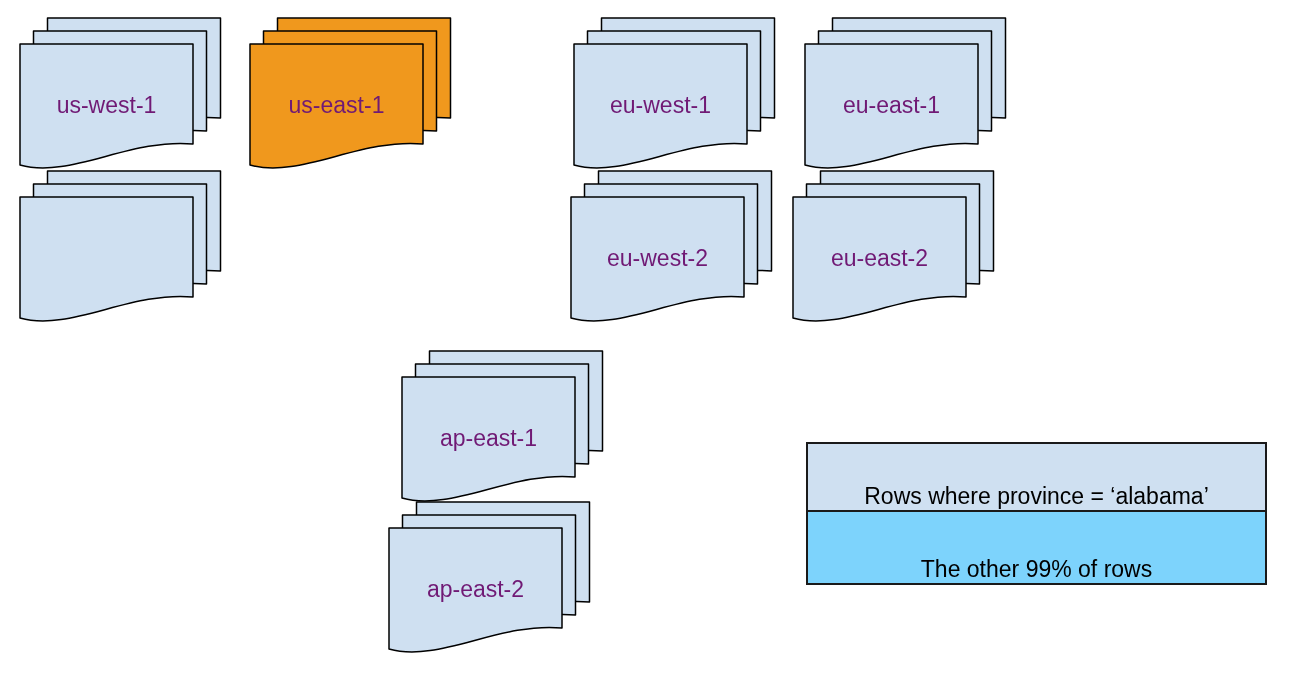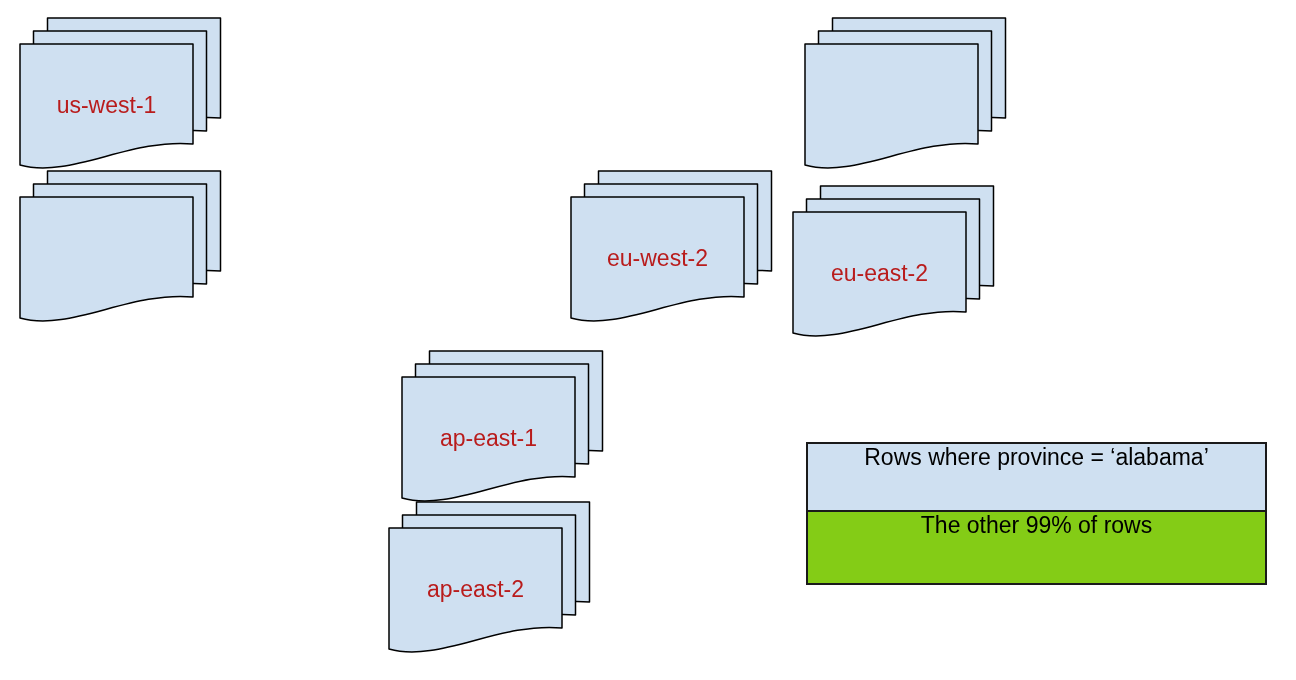--- a/index.html
+++ b/index.html
@@ -31,50 +31,50 @@
   .stack-label {
     position: absolute;
     left: 1px;
     top: 28px;
     width: 173px;
     height: 122px;
     display: flex;
     align-items: center;
     justify-content: center;
     font-size: 23px;
-    color: #b91c1c;
+    color: #701a75;
     white-space: nowrap;
     pointer-events: none;
   }
   .legend {
     position: absolute;
     left: 806px;
     top: 442px;
     width: 461px;
     height: 143px;
     border: 2px solid #1a1a1a;
     box-sizing: border-box;
     display: flex;
     flex-direction: column;
   }
   .legend-row {
     display: flex;
-    align-items: flex-start;
+    align-items: flex-end;
     justify-content: center;
     font-size: 23px;
     color: #000000;
     box-sizing: border-box;
   }
   .legend-row.blue {
     background: #cfe0f1;
     height: 68px;
     border-bottom: 2px solid #1a1a1a;
   }
   .legend-row.orange {
-    background: #84cc16;
+    background: #7dd3fc;
     height: 71px;
   }
   .defs-holder { position: absolute; width: 0; height: 0; overflow: hidden; }
 </style>
 </head>
 <body>
 
 <div class="canvas">
 
   <svg class="defs-holder" aria-hidden="true">
@@ -85,49 +85,66 @@
 
   <div class="stack blue" style="left:19px;top:16px">
     <svg width="204" height="158" viewBox="0 0 204 158">
       <use class="pg" href="#docpage" transform="translate(28.5,2)"></use>
       <use class="pg" href="#docpage" transform="translate(14.5,15)"></use>
       <use class="pg" href="#docpage" transform="translate(1,28)"></use>
     </svg>
     <div class="stack-label">us-west-1</div>
   </div>
 
+  <div class="stack orange" style="left:249px;top:16px">
+    <svg width="204" height="158" viewBox="0 0 204 158">
+      <use class="pg" href="#docpage" transform="translate(28.5,2)"></use>
+      <use class="pg" href="#docpage" transform="translate(14.5,15)"></use>
+      <use class="pg" href="#docpage" transform="translate(1,28)"></use>
+    </svg>
+    <div class="stack-label">us-east-1</div>
+  </div>
 
+  <div class="stack blue" style="left:573px;top:16px">
+    <svg width="204" height="158" viewBox="0 0 204 158">
+      <use class="pg" href="#docpage" transform="translate(28.5,2)"></use>
+      <use class="pg" href="#docpage" transform="translate(14.5,15)"></use>
+      <use class="pg" href="#docpage" transform="translate(1,28)"></use>
+    </svg>
+    <div class="stack-label">eu-west-1</div>
+  </div>
 
   <div class="stack blue" style="left:804px;top:16px">
     <svg width="204" height="158" viewBox="0 0 204 158">
       <use class="pg" href="#docpage" transform="translate(28.5,2)"></use>
       <use class="pg" href="#docpage" transform="translate(14.5,15)"></use>
       <use class="pg" href="#docpage" transform="translate(1,28)"></use>
     </svg>
+    <div class="stack-label">eu-east-1</div>
   </div>
 
   <div class="stack blue" style="left:19px;top:169px">
     <svg width="204" height="158" viewBox="0 0 204 158">
       <use class="pg" href="#docpage" transform="translate(28.5,2)"></use>
       <use class="pg" href="#docpage" transform="translate(14.5,15)"></use>
       <use class="pg" href="#docpage" transform="translate(1,28)"></use>
     </svg>
   </div>
 
 
   <div class="stack blue" style="left:570px;top:169px">
     <svg width="204" height="158" viewBox="0 0 204 158">
       <use class="pg" href="#docpage" transform="translate(28.5,2)"></use>
       <use class="pg" href="#docpage" transform="translate(14.5,15)"></use>
       <use class="pg" href="#docpage" transform="translate(1,28)"></use>
     </svg>
     <div class="stack-label">eu-west-2</div>
   </div>
 
-  <div class="stack blue" style="left:792px;top:184px">
+  <div class="stack blue" style="left:792px;top:169px">
     <svg width="204" height="158" viewBox="0 0 204 158">
       <use class="pg" href="#docpage" transform="translate(28.5,2)"></use>
       <use class="pg" href="#docpage" transform="translate(14.5,15)"></use>
       <use class="pg" href="#docpage" transform="translate(1,28)"></use>
     </svg>
     <div class="stack-label">eu-east-2</div>
   </div>
 
   <div class="stack blue" style="left:401px;top:349px">
     <svg width="204" height="158" viewBox="0 0 204 158">

